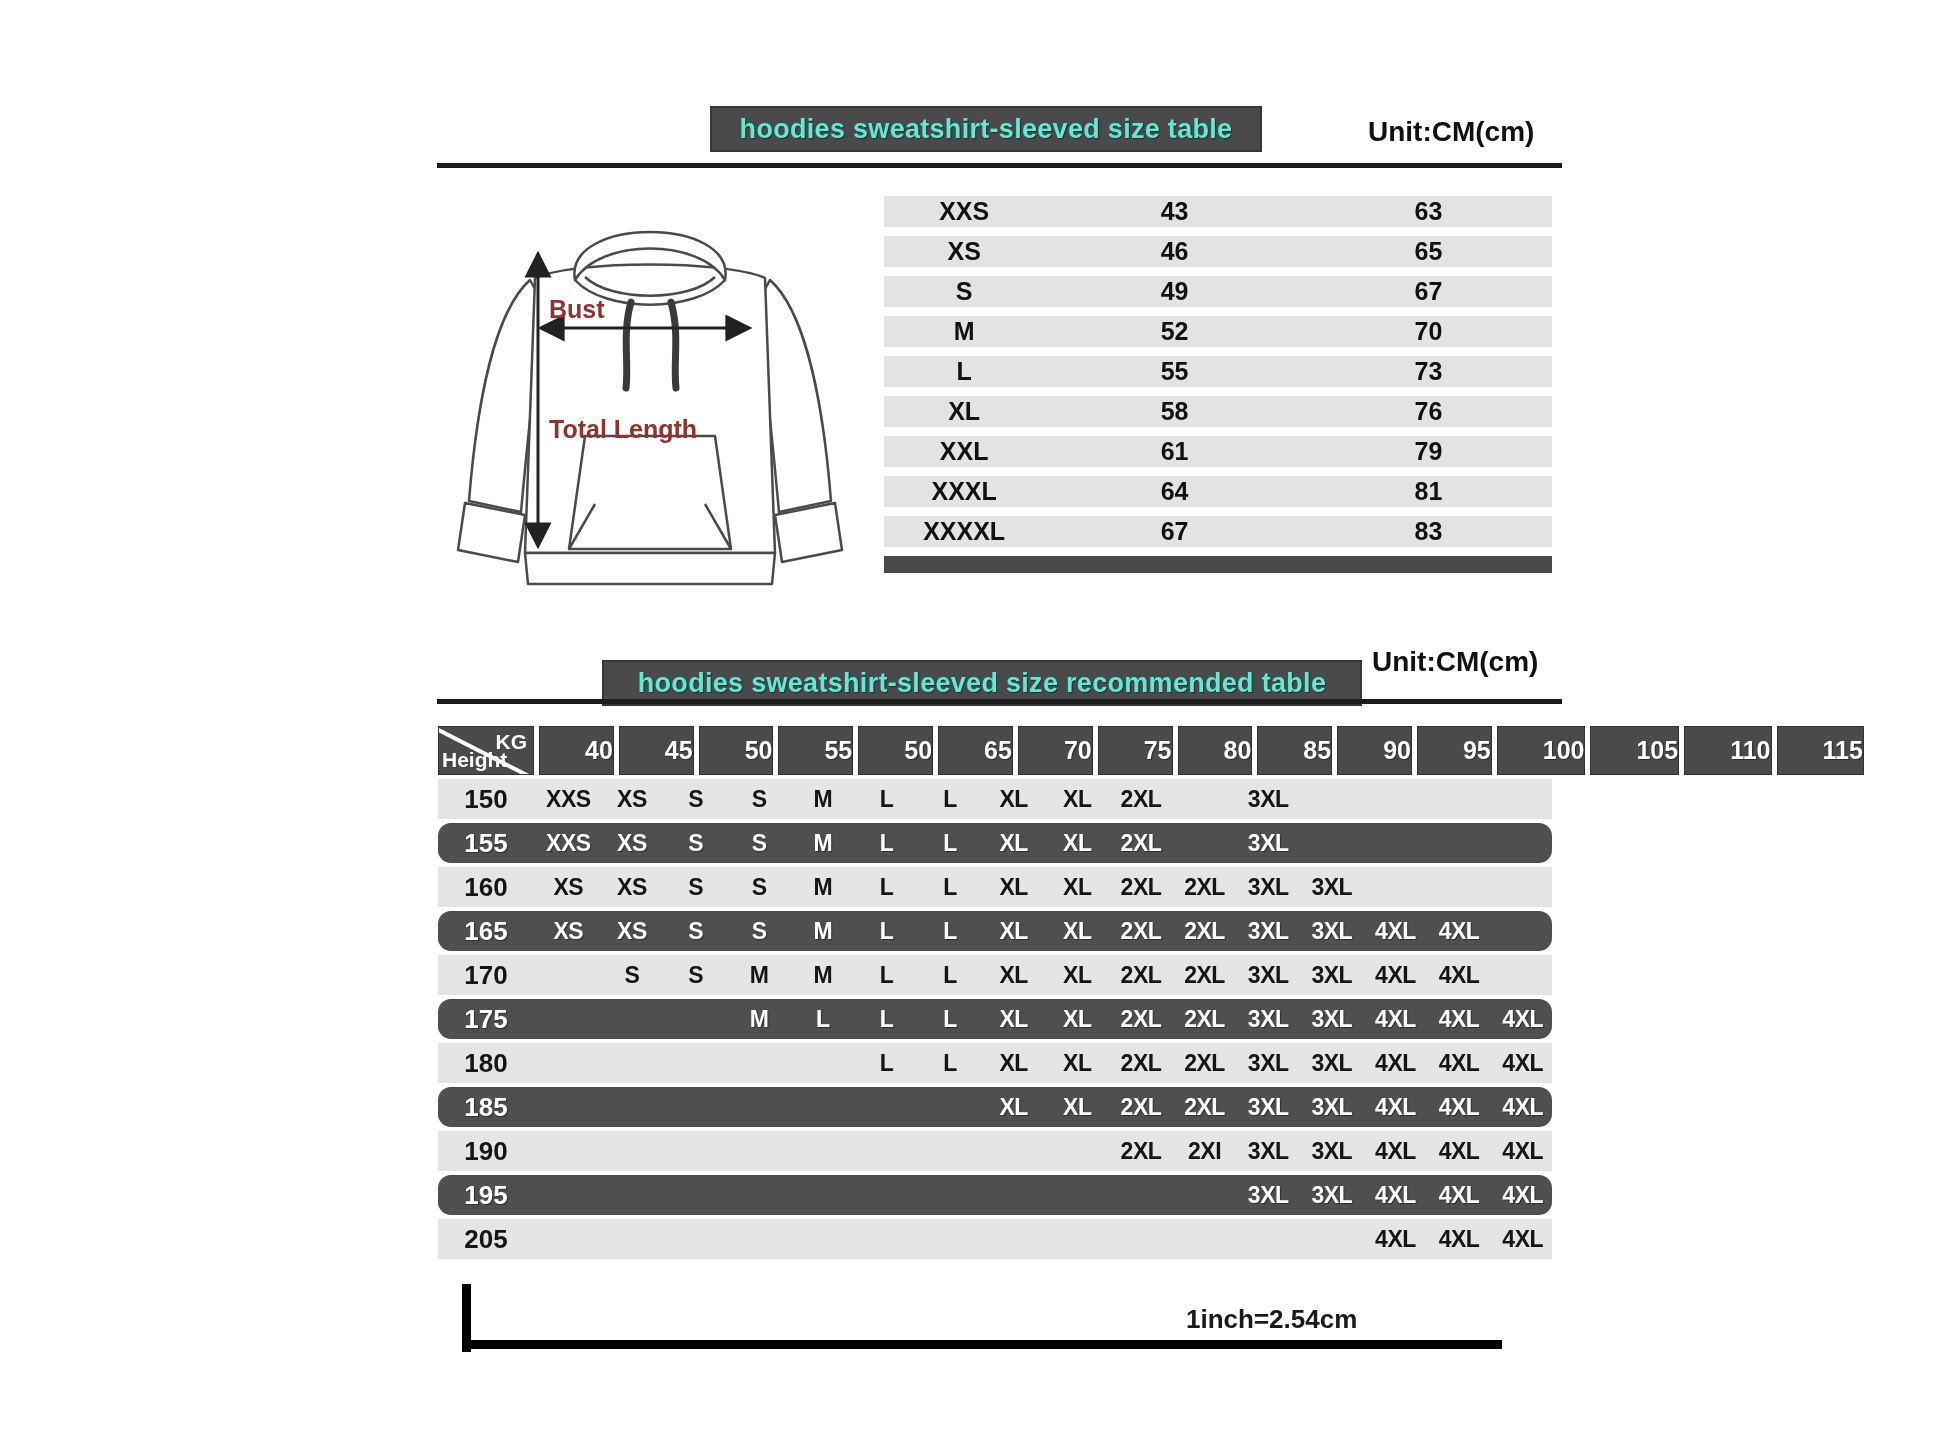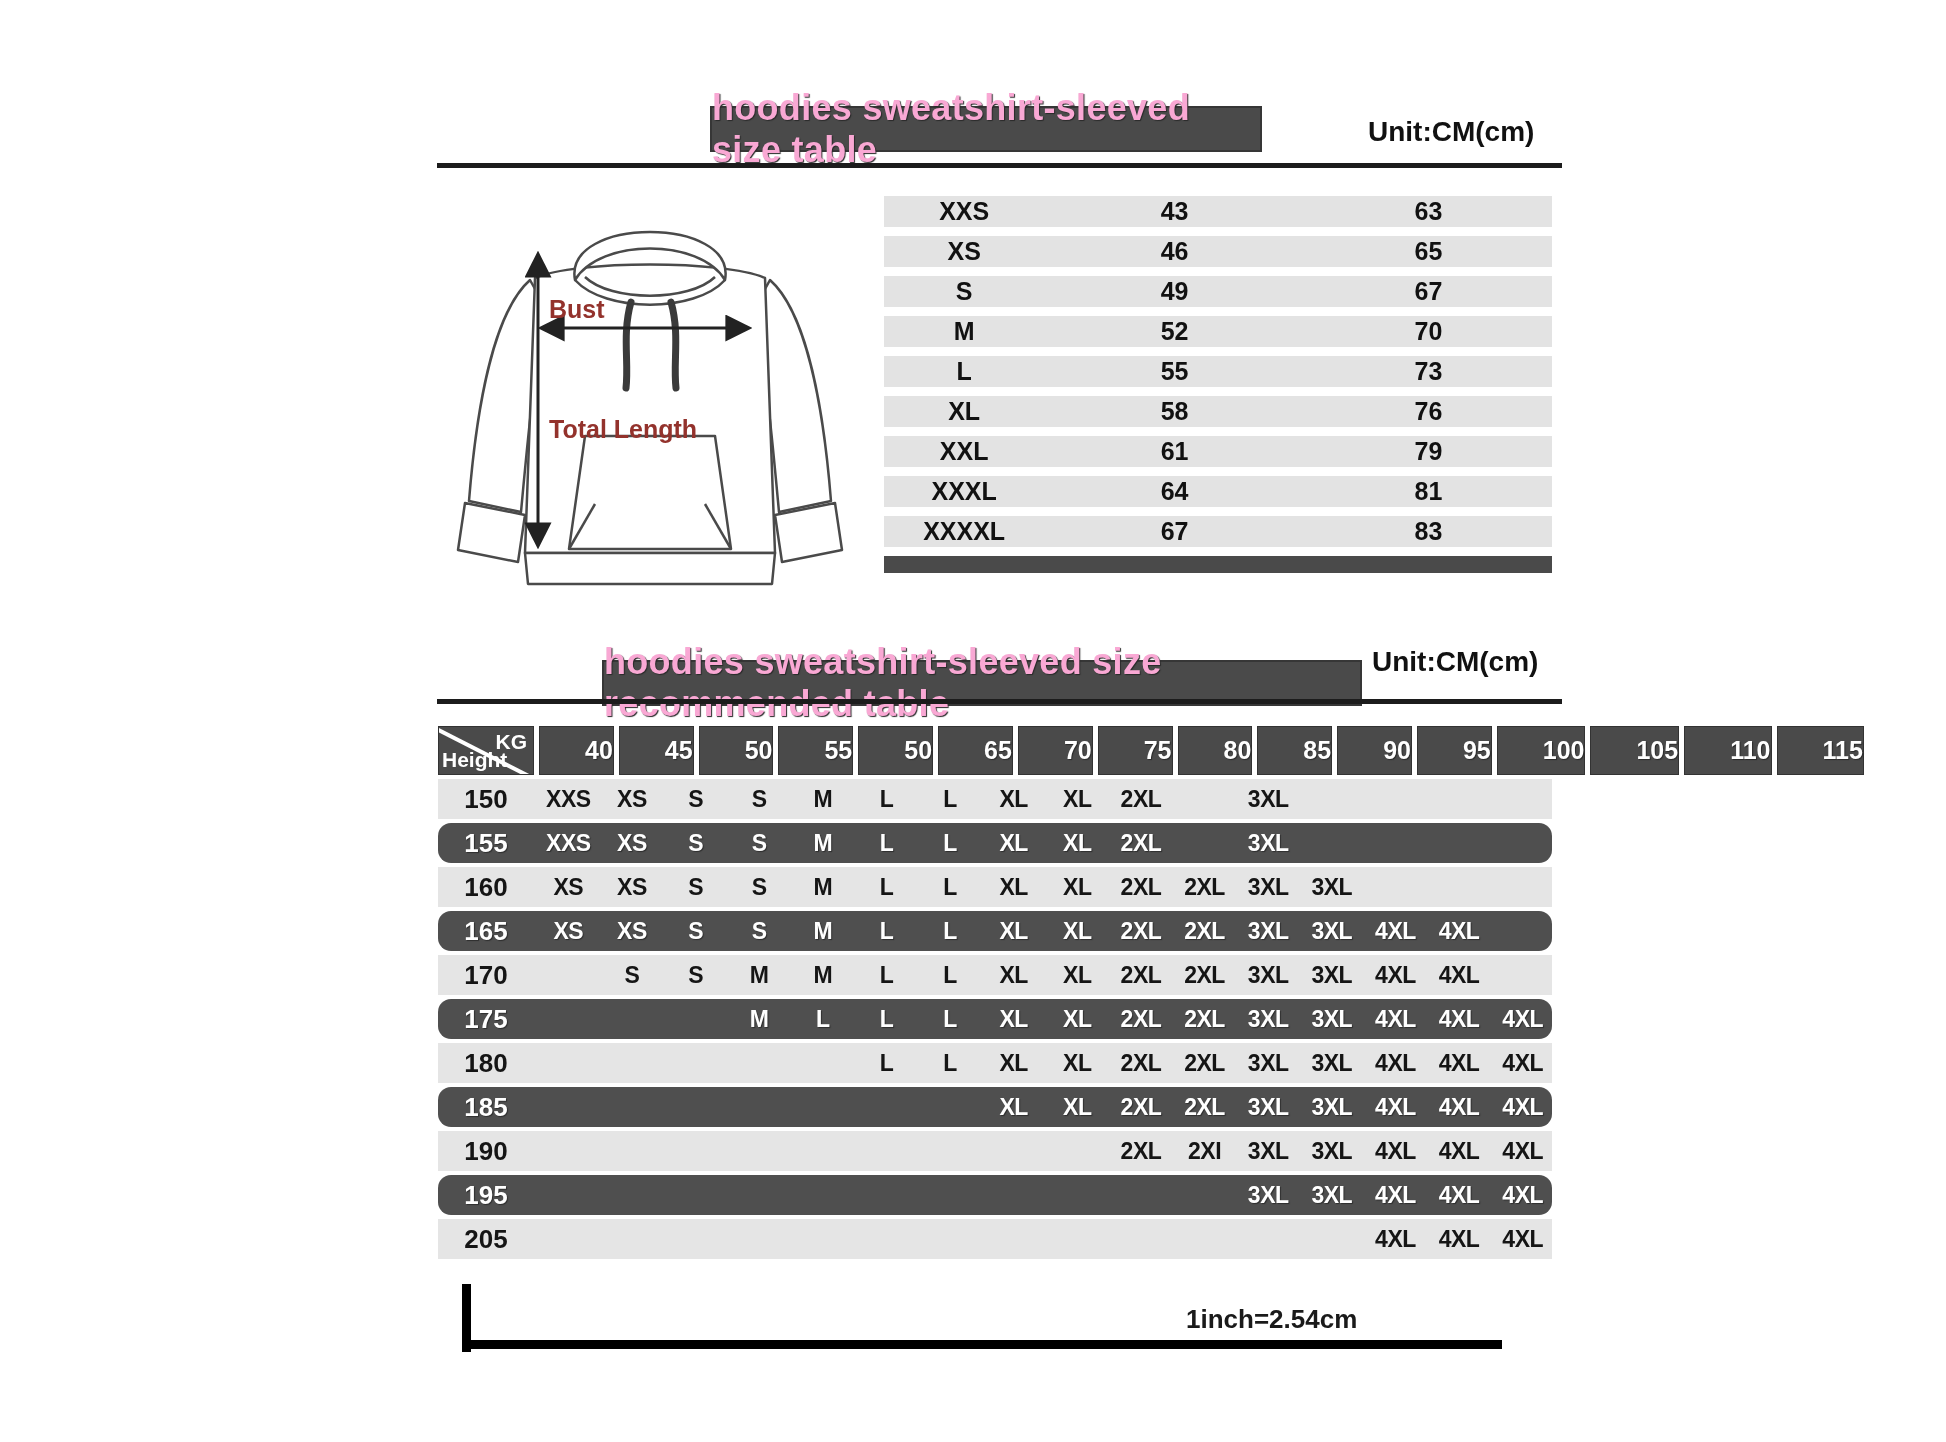--- a/index.html
+++ b/index.html
@@ -4,22 +4,22 @@
 <style>
   html,body { margin:0; padding:0; background:#ffffff; }
   .canvas {
     position:relative; width:1946px; height:1442px; background:#ffffff;
     font-family:"Liberation Sans", sans-serif; font-weight:bold; color:#1a1a1a;
     overflow:hidden;
   }
   
   .title-bar {
     position:absolute; background:#4a4a4a; border:2px solid #363636;
-    color:#f9a8d4; display:flex; align-items:center; justify-content:center;
-    font-size:36px; letter-spacing:0.3px; box-sizing:border-box;
+    color:#5eead4; display:flex; align-items:center; justify-content:center;
+    font-size:27px; letter-spacing:0.3px; box-sizing:border-box;
     text-shadow:1px 1px 1px #2a2a2a;
   }
   .t1 { left:710px; top:106px; width:552px; height:46px; }
   .t2 { left:602px; top:660px; width:760px; height:46px; }
   .unit { position:absolute; font-size:28px; color:#111; }
   .u1 { left:1368px; top:116px; }
   .u2 { left:1372px; top:646px; }
   .hr { position:absolute; background:#1c1c1c; height:5px; }
   .hr1 { left:437px; top:163px; width:1125px; }
   .hr2 { left:437px; top:699px; width:1125px; }

